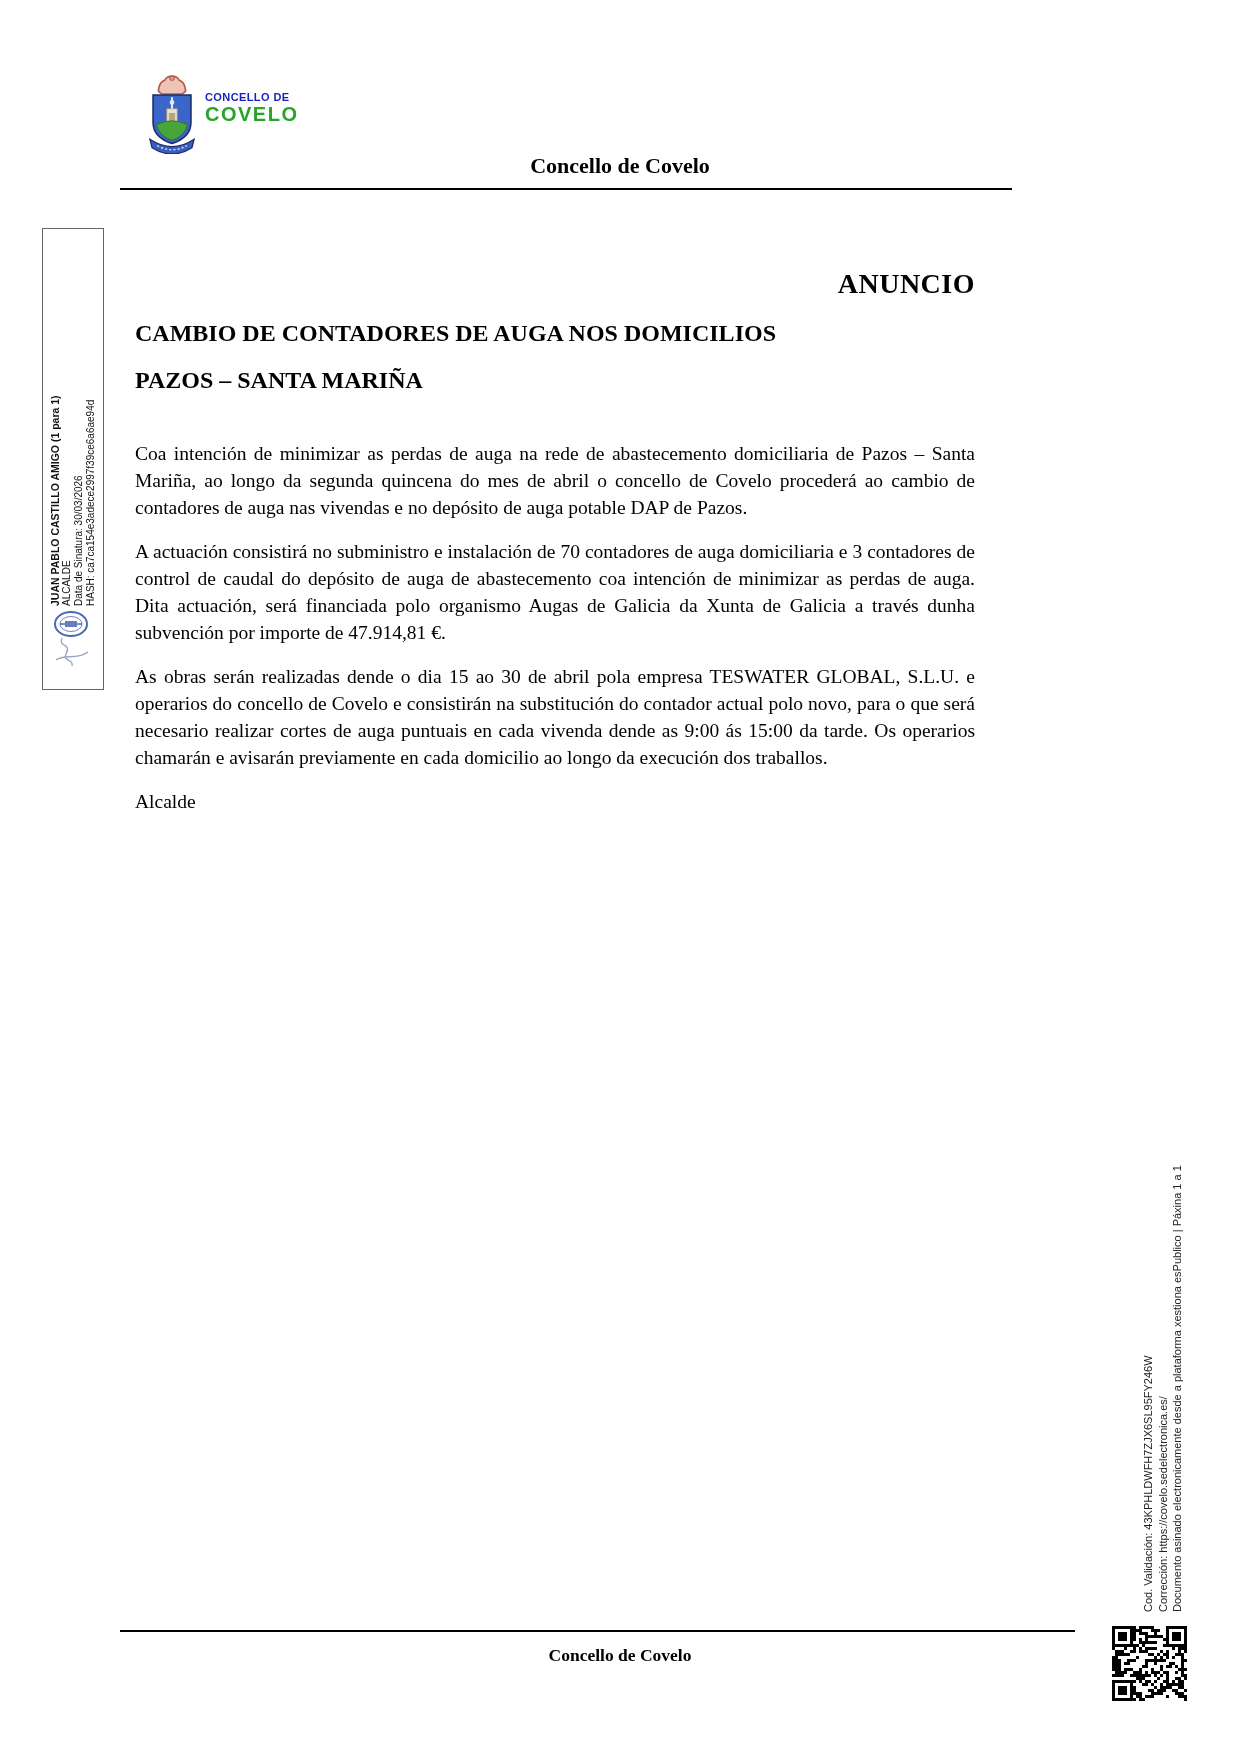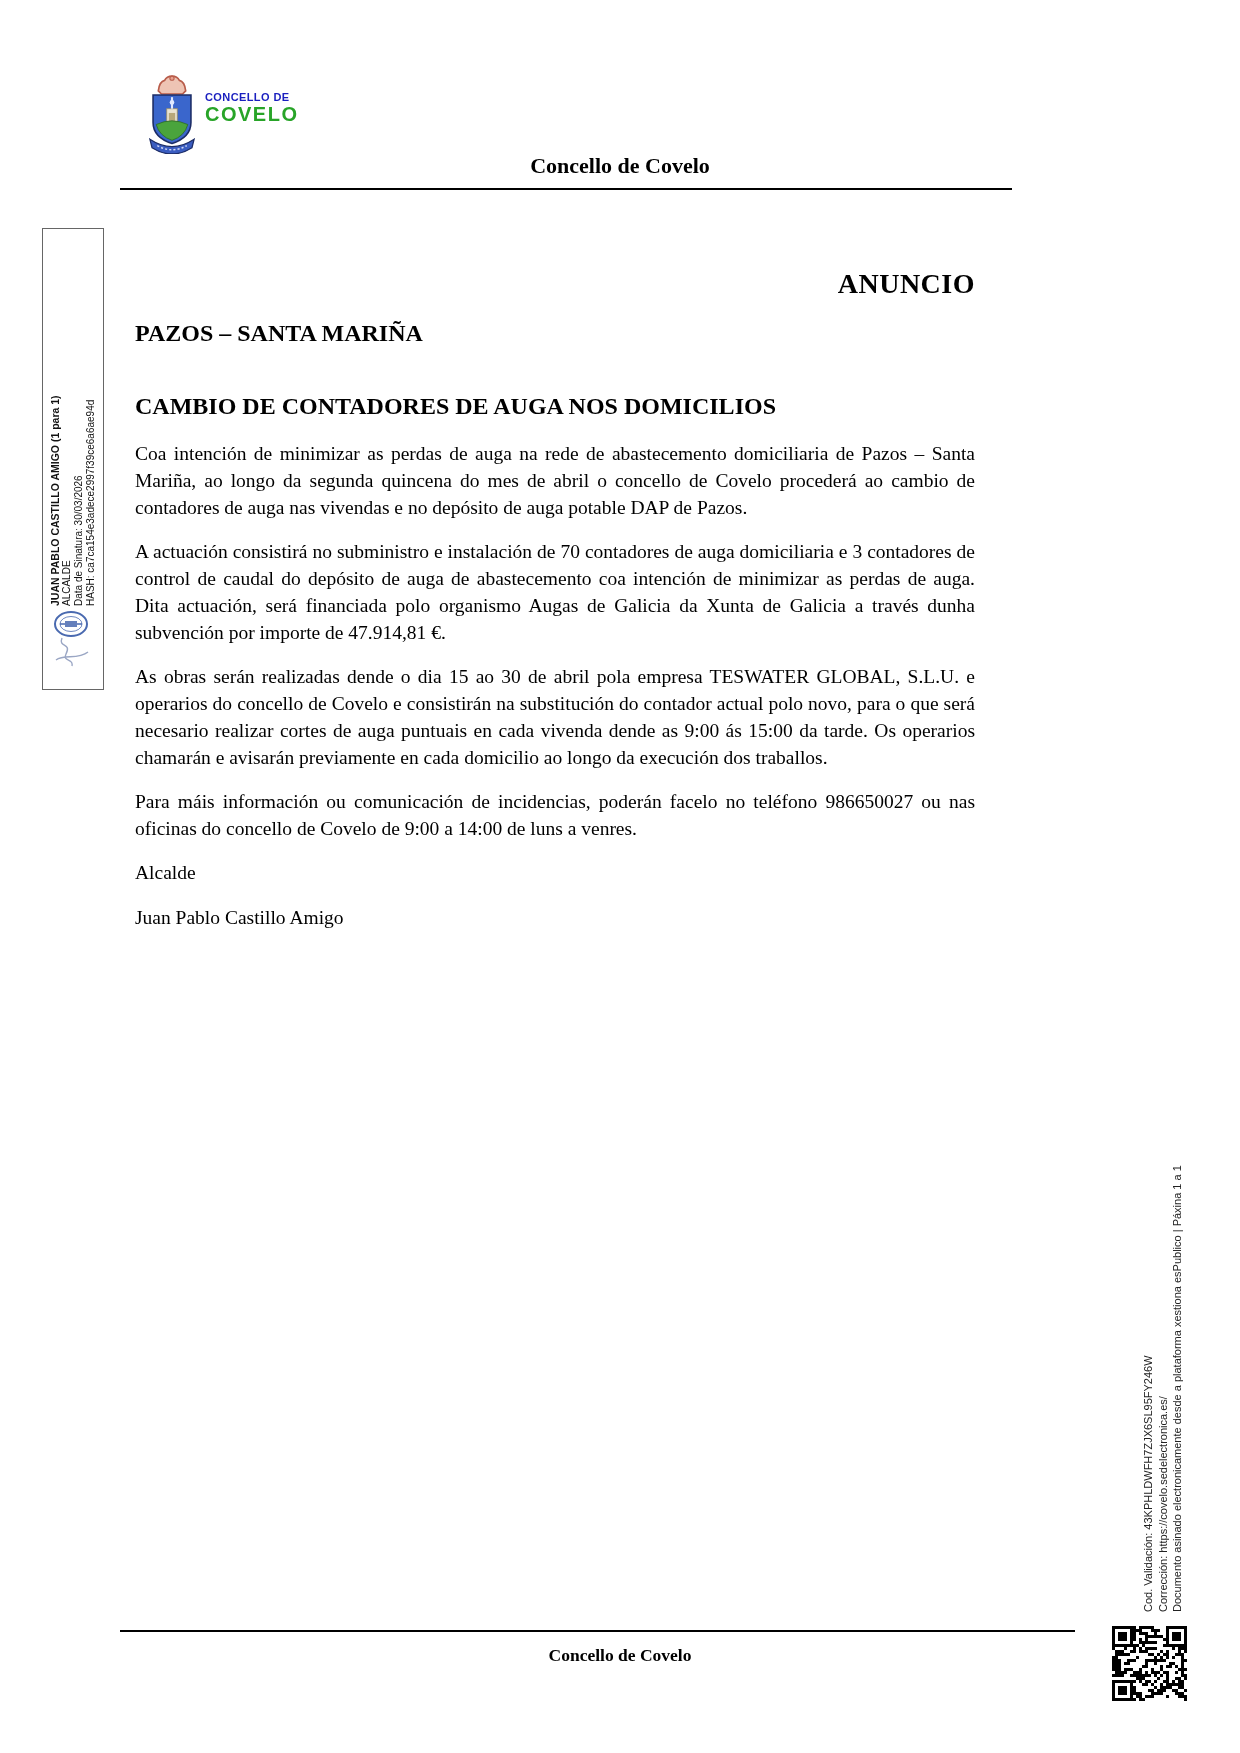--- a/index.html
+++ b/index.html
@@ -78,30 +78,28 @@
       <div class="logo-line1">CONCELLO DE</div>
       <div class="logo-line2">COVELO</div>
     </div>
   </div>
 
   <div class="header-title">Concello de Covelo</div>
   <div class="header-rule"></div>
 
   <div class="main">
     <h1 class="doc-title">ANUNCIO</h1>
+    <h2 class="doc-sub">CAMBIO DE CONTADORES DE AUGA NOS DOMICILIOS</h2>
     <h2 class="doc-sub last">PAZOS – SANTA MARIÑA</h2>
-    <h2 class="doc-sub">CAMBIO DE CONTADORES DE AUGA NOS DOMICILIOS</h2>
 
     <p class="body">Coa intención de minimizar as perdas de auga na rede de abastecemento domiciliaria de Pazos – Santa Mariña, ao longo da segunda quincena do mes de abril o concello de Covelo procederá ao cambio de contadores de auga nas vivendas e no depósito de auga potable DAP de Pazos.</p>
     <p class="body">A actuación consistirá no subministro e instalación de 70 contadores de auga domiciliaria e 3 contadores de control de caudal do depósito de auga de abastecemento coa intención de minimizar as perdas de auga. Dita actuación, será financiada polo organismo Augas de Galicia da Xunta de Galicia a través dunha subvención por importe de 47.914,81 €.</p>
     <p class="body">As obras serán realizadas dende o dia 15 ao 30 de abril pola empresa TESWATER GLOBAL, S.L.U. e operarios do concello de Covelo e consistirán na substitución do contador actual polo novo, para o que será necesario realizar cortes de auga puntuais en cada vivenda dende as 9:00 ás 15:00 da tarde. Os operarios chamarán e avisarán previamente en cada domicilio ao longo da execución dos traballos.</p>
-    <p class="body">Para máis información ou comunicación de incidencias, poderán facelo no teléfono 986650027 ou nas oficinas do concello de Covelo de 9:00 a 14:00 de luns a venres.</p>
 
     <p class="closing">Alcalde</p>
-    <p class="closing">Juan Pablo Castillo Amigo</p>
   </div>
 
   <div class="sig-box"></div>
   <div class="sig-rot">
     <div class="l b">JUAN PABLO CASTILLO AMIGO (1 para 1)</div>
     <div class="l">ALCALDE</div>
     <div class="l">Data de Sinatura: 30/03/2026</div>
     <div class="l">HASH: ca7ca154e3adece2997f39ce6a6ae94d</div>
   </div>
   <div class="stamp-wrap">

